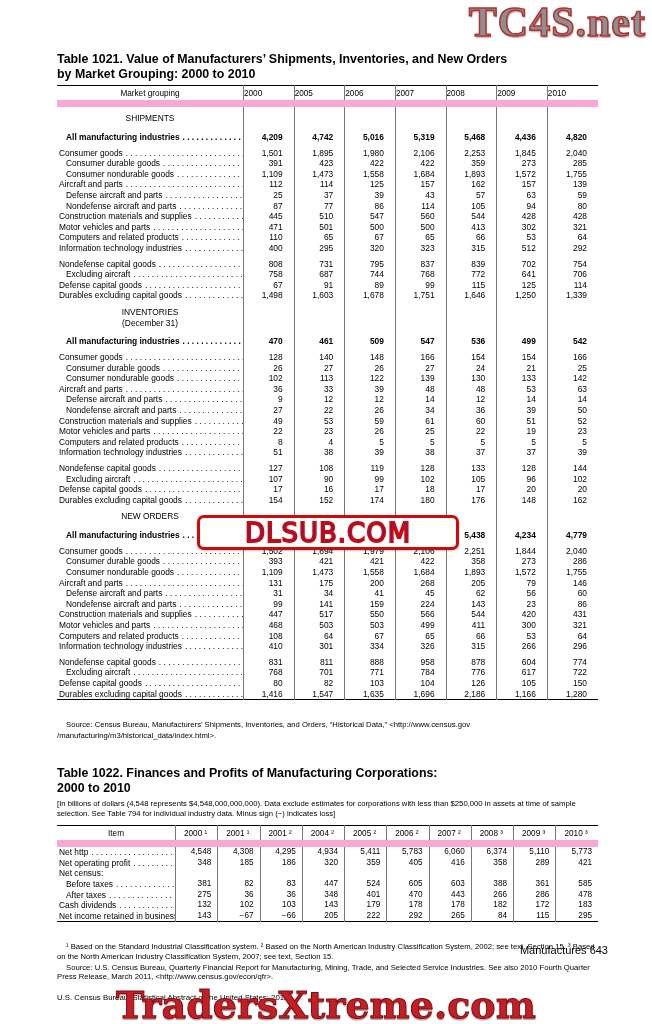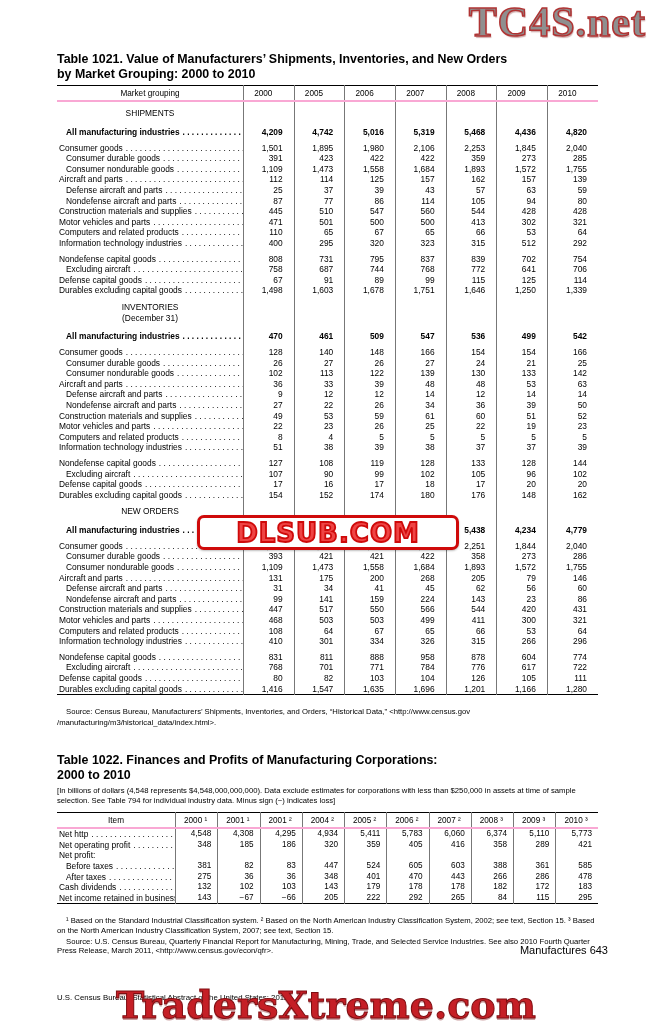--- a/index.html
+++ b/index.html
@@ -6,52 +6,52 @@
   .page{position:relative;width:652px;height:1024px;background:#fff;overflow:hidden;
         font-family:"Liberation Sans",sans-serif;color:#000;margin:0 auto;}
   .content{position:absolute;left:57px;width:541px;top:52px;}
 
   h1{font-size:12.4px;line-height:14.6px;margin:0 0 4px;font-weight:bold;}
   h1.t2{margin-top:26px;}
   .note{font-size:7.7px;line-height:9.4px;margin:0 0 7px;}
 
   table.stat{width:100%;border-collapse:collapse;table-layout:fixed;
              border-top:1.5px solid #000;border-bottom:1px solid #000;font-size:8.4px;}
-  .stat thead th{font-weight:normal;border-bottom:2px solid #f9a8d4;padding:2.5px 0;font-size:8.2px;margin-top:12px;}
+  .stat thead th{font-weight:normal;border-bottom:7px solid #f9a8d4;padding:2.5px 0;font-size:8.2px;margin-top:12px;}
   .stat th:first-child{width:186px;text-align:center;}
   .s22 th:first-child{width:118px;}
   .stat th+th,.stat td+td{border-left:0.7px solid #777;}
   .stat td{padding:0;line-height:10.6px;vertical-align:bottom;}
-  .stat th:not(:first-child){text-align:center;padding-right:11px;}
+  .stat th:not(:first-child){text-align:left;padding-right:11px;}
   .s22 th:not(:first-child){text-align:center;padding-right:2px;}
   td.v{text-align:right;padding-right:11px;white-space:nowrap;}
   .s22 td.v{padding-right:6px;font-size:8.2px;}
   tr.gap td{padding-top:5px;}
   tr.sec td{padding-top:6px;padding-bottom:3px;}
   tr.sec td:first-child{text-align:center;line-height:10.8px;}
   tr.b td{font-weight:bold;}
   .lbl{display:flex;align-items:center;padding-left:2px;overflow:hidden;}
   .lbl.ind{padding-left:9px;}
   .lbl .t{white-space:nowrap;}
   .lbl .dots{flex:1;overflow:hidden;white-space:nowrap;padding-left:3px;}
   .lbl .dots::after{content:". . . . . . . . . . . . . . . . . . . . . . . . . . . . . . . . . . . . . . . . . . . . .";}
-  .fns{font-size:7.7px;line-height:9.6px;margin-top:12px;}
+  .fns{font-size:7.7px;line-height:9.6px;margin-top:20px;}
   .fns .fi{text-indent:9px;}
   .fns div{margin:0 0 1px;}
 
   .page-label{position:absolute;right:44px;top:944px;font-size:11px;}
   .credit{position:absolute;left:57px;top:993px;font-size:7.8px;}
 
   .wm-top{position:absolute;top:0;right:6px;font-family:"Liberation Serif",serif;font-weight:bold;
           font-size:42px;line-height:44px;color:#8f8f8f;-webkit-text-stroke:1.5px #b03434;
           text-shadow:1px 2px 1px rgba(120,20,20,.35);letter-spacing:1px;}
   .wm-mid{position:absolute;left:197px;top:515px;width:256px;height:29px;background:#fff;
           border:3.5px solid #cf0a0a;border-radius:7px;display:flex;align-items:center;
           justify-content:center;box-shadow:0 1px 2px rgba(0,0,0,.25);}
-  .wm-mid span{font-weight:bold;font-size:26px;letter-spacing:1px;color:#ef4444;
+  .wm-mid span{font-weight:normal;font-size:26px;letter-spacing:1px;color:#4c1d95;
           -webkit-text-stroke:1.8px #cf0a0a;font-family:"DejaVu Sans",sans-serif;white-space:nowrap;}
   .wm-bottom{position:absolute;left:50%;transform:translateX(-50%);top:982px;
           font-family:"DejaVu Serif",serif;font-weight:bold;font-size:38px;color:#c51f26;
           -webkit-text-stroke:1px #7e0d11;text-shadow:0 2px 0 rgba(126,13,17,.4);white-space:nowrap;}
 </style>
 </head>
 <body>
 
 <div class="page">
 
@@ -766,34 +766,34 @@
                 <span class="t">Defense capital goods</span>
                 <span class="dots"></span>
               </div>
             </td>
             <td class="v">80</td>
             <td class="v">82</td>
             <td class="v">103</td>
             <td class="v">104</td>
             <td class="v">126</td>
             <td class="v">105</td>
-            <td class="v">111</td>
+            <td class="v">150</td>
           </tr>
           <tr>
             <td>
               <div class="lbl">
                 <span class="t">Durables excluding capital goods</span>
                 <span class="dots"></span>
               </div>
             </td>
             <td class="v">1,416</td>
             <td class="v">1,547</td>
             <td class="v">1,635</td>
             <td class="v">1,696</td>
-            <td class="v">1,201</td>
+            <td class="v">2,186</td>
             <td class="v">1,166</td>
             <td class="v">1,280</td>
           </tr>
         </tbody>
     </table>
 
     <div id="src1021" class="fns">
         <div class="fi">Source: Census Bureau, Manufacturers’ Shipments, Inventories, and Orders, “Historical Data,” &lt;http://www.census.gov</div>
         <div>/manufacturing/m3/historical_data/index.html&gt;.</div>
       </div>
@@ -853,21 +853,21 @@
             <td class="v">359</td>
             <td class="v">405</td>
             <td class="v">416</td>
             <td class="v">358</td>
             <td class="v">289</td>
             <td class="v">421</td>
           </tr>
           <tr>
             <td>
               <div class="lbl">
-                <span class="t">Net profit:</span>
+                <span class="t">Net census:</span>
               </div>
             </td>
             <td class="v"></td>
             <td class="v"></td>
             <td class="v"></td>
             <td class="v"></td>
             <td class="v"></td>
             <td class="v"></td>
             <td class="v"></td>
             <td class="v"></td>

